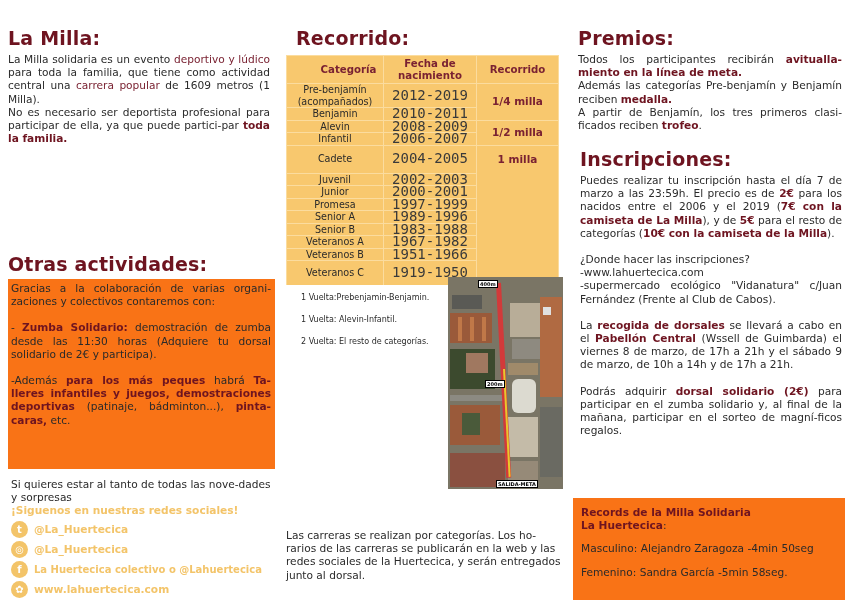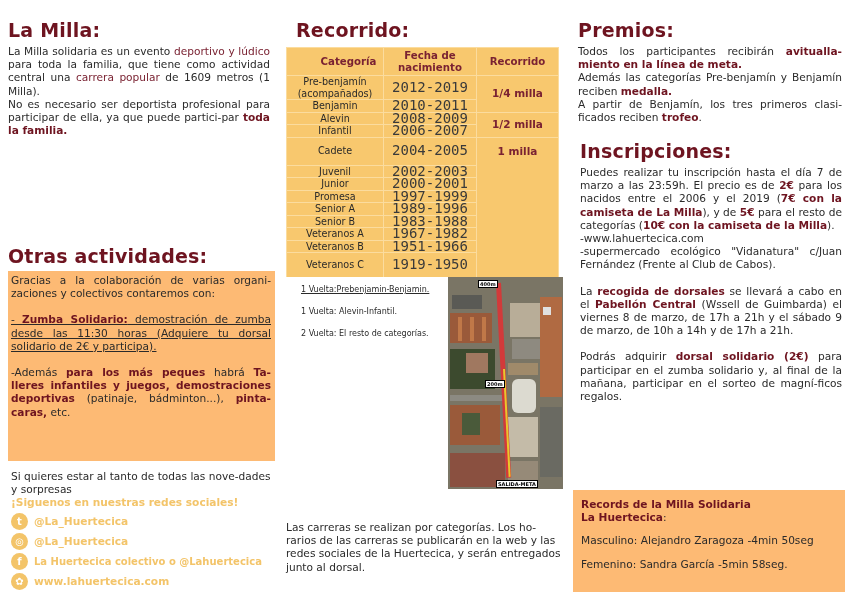--- a/index.html
+++ b/index.html
@@ -1,27 +1,27 @@
 <!DOCTYPE html>
 <html><head>
 <meta charset="utf-8">
 <style>
   * { box-sizing: border-box; margin: 0; padding: 0; }
   html, body { width: 850px; height: 601px; background: #ffffff; overflow: hidden; }
   body { font-family: "DejaVu Sans", sans-serif; color: #2a2a2a; font-size: 10.6px; line-height: 13.2px; position: relative; }
-  .col { position: absolute; top: 8px; }
+  .col { position: absolute; top: 16px; }
   .c1 { left: 8px; width: 264px; }
   .c2 { left: 286px; width: 275px; }
   .c3 { left: 578px; width: 264px; }
   h2 { font-family: "DejaVu Sans", sans-serif; font-weight: bold; color: #6e1420; font-size: 19px; line-height: 22px; letter-spacing: 0.2px; }
   .hl { color: #7a2232; }
   .hlb { color: #6e1420; font-weight: bold; }
   .just { text-align: justify; }
   p { margin: 0; }
-  .box { background: #fdba74; }
+  .box { background: #f97316; }
   .gold { color: #f3c469; font-weight: bold; }
 
   
   table.cat { border-collapse: collapse; width: 273px; background: #f8c86e; font-size: 9.6px; line-height: 11.5px; }
   table.cat th { color: #7a2232; font-weight: bold; font-size: 10.2px; text-align: center; padding: 2px 2px; border: 1px solid #fbdc9e; vertical-align: middle; }
   table.cat td { text-align: center; padding: 0 2px; border-left: 1px solid #fbdc9e; border-right: 1px solid #fbdc9e; border-top: 1px solid #fbdc9e; color: #2a2a2a; vertical-align: middle; }
   table.cat td.date { font-family: "DejaVu Sans Mono", monospace; font-size: 14px; color: #3a3a3a; }
   table.cat td.dist { color: #7a2232; font-weight: bold; font-size: 10.5px; }
 
   
@@ -44,21 +44,21 @@
       <span>La Milla solidaria es un evento </span><span class="hl">deportivo y lúdico</span><span> para toda la familia, que tiene como actividad central una </span><span class="hl">carrera popular</span><span> de 1609 metros (1 Milla).</span>
     </p>
     <p>
       <span>No es necesario ser deportista profesional para participar de ella, ya que puede partici-par </span><span class="hlb">toda la familia.</span>
     </p>
   </div>
 
   <h2 style="position:absolute; top:237px; left:0;">Otras actividades:</h2>
   <div class="box just" style="position:absolute; top:263px; left:0; width:267px; height:190px; padding:3px 4px 0 3px;">
     <p>Gracias a la colaboración de varias organi-zaciones y colectivos contaremos con:</p>
-    <p style="margin-top:13px;text-decoration:underline;">
+    <p style="margin-top:13px;">
       <span>- </span><span class="hlb">Zumba Solidario:</span><span> demostración de zumba desde las 11:30 horas (Adquiere tu dorsal solidario de 2€ y participa).</span>
     </p>
     <p style="margin-top:13px;">
       <span>-Además </span><span class="hlb">para los más peques</span><span> habrá </span><span class="hlb">Ta-lleres infantiles y juegos, demostraciones deportivas</span><span> (patinaje, bádminton...), </span><span class="hlb">pinta-caras,</span><span> etc.</span>
     </p>
   </div>
 
   <div style="position:absolute; top:462px; left:3px; width:262px;">
     <p>Si quieres estar al tanto de todas las nove-dades y sorpresas</p>
     <p class="gold" style="margin-bottom:2px;">¡Siguenos en nuestras redes sociales!</p>
@@ -144,21 +144,21 @@
         <td class="date">1951-1966</td>
       </tr>
       <tr style="height:24px;">
         <td>Veteranos C</td>
         <td class="date">1919-1950</td>
       </tr>
     </tbody>
   </table>
 
   <div style="position:absolute; top:277px; left:15px; font-size:8px; line-height:10px;">
-    <p style="margin-bottom:12px;text-decoration:underline;">1 Vuelta:Prebenjamin-Benjamin.</p>
+    <p style="margin-bottom:12px;">1 Vuelta:Prebenjamin-Benjamin.</p>
     <p style="margin-bottom:12px;">1 Vuelta: Alevin-Infantil.</p>
     <p>2 Vuelta: El resto de categorías.</p>
   </div>
 
   <div style="position:absolute; top:513px; left:0; width:277px; font-size:10.6px; line-height:13.2px;">Las carreras se realizan por categorías. Los ho-rarios de las carreras se publicarán en la web y las redes sociales de la Huertecica, y serán entregados junto al dorsal.</div>
 </div>
 
 <div class="map">
   <div class="blk" style="left:0;top:0;width:115px;height:212px;background:#7a7565;"></div>
   <div class="blk" style="left:4px;top:18px;width:30px;height:14px;background:#5a5a55;"></div>
@@ -192,20 +192,21 @@
   <h2 style="margin-top:11px;">Premios:</h2>
   <div class="just" style="margin-top:4px;">
     <p><span>Todos los participantes recibirán </span><span class="hlb">avitualla-miento en la línea de meta.</span></p>
     <p><span>Además las categorías Pre-benjamín y Benjamín reciben </span><span class="hlb">medalla.</span></p>
     <p><span>A partir de Benjamín, los tres primeros clasi-ficados reciben </span><span class="hlb">trofeo</span><span>.</span></p>
   </div>
 
   <h2 style="position:absolute; top:132px; left:2px;">Inscripciones:</h2>
   <div class="just" style="position:absolute; top:158px; left:2px; width:262px;">
     <p><span>Puedes realizar tu inscripción hasta el día 7 de marzo a las 23:59h. El precio es de </span><span class="hlb">2€</span><span> para los nacidos entre el 2006 y el 2019 (</span><span class="hlb">7€ con la camiseta de La Milla</span><span>), y de </span><span class="hlb">5€</span><span> para el resto de categorías (</span><span class="hlb">10€ con la camiseta de la Milla</span><span>).</span></p>
+    <p style="margin-top:13px;">¿Donde  hacer las inscripciones?</p>
     <p>-www.lahuertecica.com</p>
     <p>-supermercado ecológico "Vidanatura" c/Juan Fernández (Frente al Club de Cabos).</p>
     <p style="margin-top:13px;"><span>La </span><span class="hlb">recogida de dorsales</span><span> se llevará a cabo en el </span><span class="hlb">Pabellón Central</span><span> (Wssell de Guimbarda) el viernes 8 de marzo, de 17h a 21h y el sábado 9 de marzo, de 10h a 14h y de 17h a 21h.</span></p>
     <p style="margin-top:13px;"><span>Podrás adquirir </span><span class="hlb">dorsal solidario (2€)</span><span> para participar en el zumba solidario y, al final de la mañana, participar en el sorteo de magní-ficos regalos.</span></p>
   </div>
 
   <div class="box" style="position:absolute; top:482px; left:-5px; width:272px; height:102px; padding:8px 8px 0 8px;">
     <p class="hlb">Records de la Milla Solidaria</p>
     <p><span class="hlb">La Huertecica</span><span>:</span></p>
     <p style="margin-top:10px;">Masculino: Alejandro Zaragoza -4min 50seg</p>

